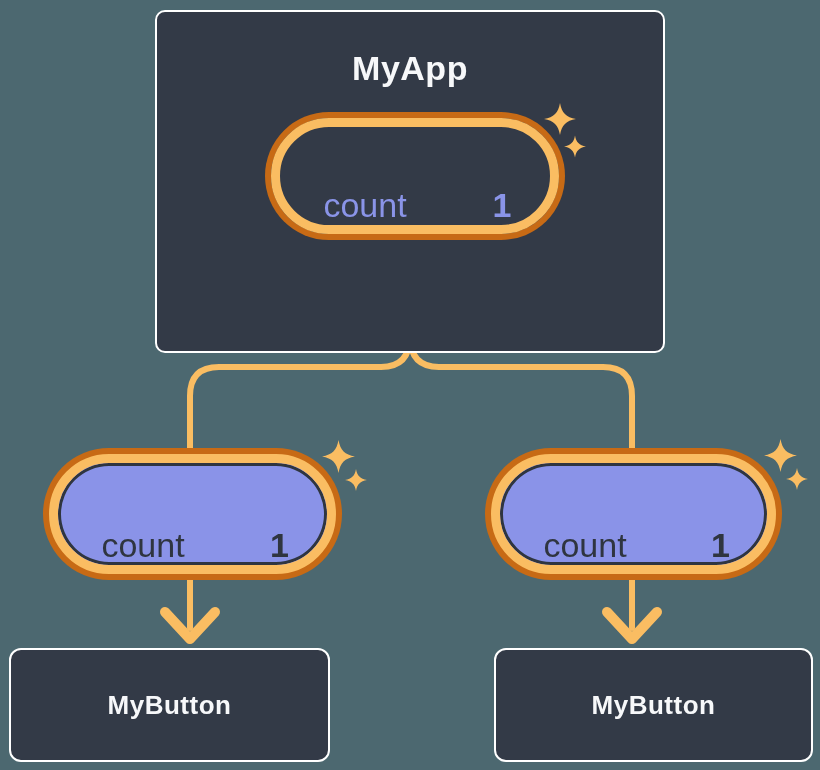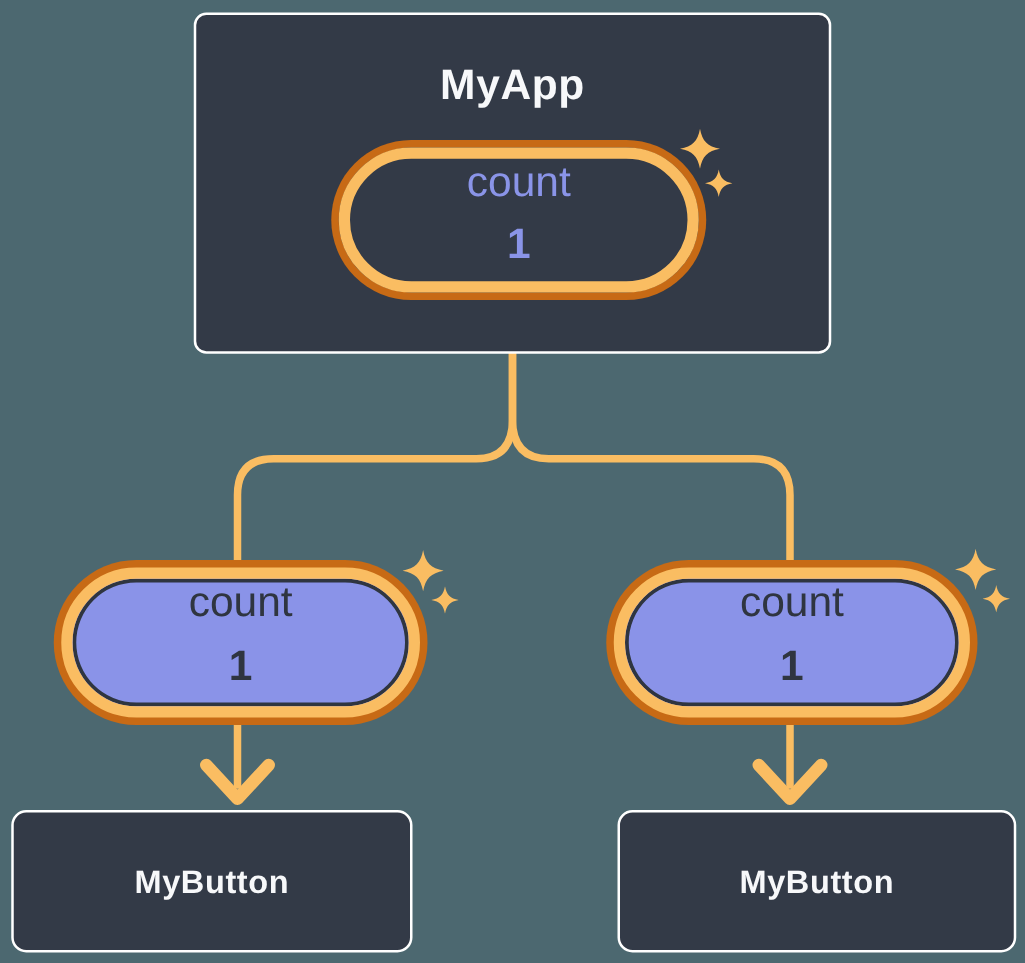--- a/index.html
+++ b/index.html
@@ -13,30 +13,30 @@
   .canvas{position:relative;width:820px;height:770px;background:var(--background);}
 
   svg.layer{position:absolute;left:0;top:0;width:820px;height:770px;pointer-events:none;}
   svg.connectors{z-index:1;}
   svg.sparkles{z-index:4;}
   .branch{fill:none;stroke:var(--accent-light);stroke-width:6;stroke-linecap:round;}
   .arrowhead{fill:none;stroke:var(--accent-light);stroke-width:10;stroke-linecap:round;stroke-linejoin:round;}
   .sparkle{fill:var(--accent-light);}
 
   .node{position:absolute;background:var(--node-fill);border:2px solid var(--node-border);z-index:2;}
-  .node-app{left:155px;top:10px;width:510px;height:273px;border-radius:10px;}
+  .node-app{left:155px;top:10px;width:510px;height:343px;border-radius:10px;}
   .node-title{margin-top:36px;text-align:center;font-size:34px;font-weight:600;
     color:var(--node-text);letter-spacing:0.5px;line-height:40px;}
   .node-button{display:flex;align-items:center;justify-content:center;border-radius:12px;
     font-size:26px;font-weight:600;color:var(--node-text);letter-spacing:0.5px;}
   .node-button-left{left:9px;top:648px;width:321px;height:114px;}
   .node-button-right{left:494px;top:648px;width:319px;height:114px;}
 
-  .pill{position:absolute;display:flex;align-items:center;z-index:3;
-    border:9px solid var(--accent-light);flex-direction:column;}
+  .pill{position:absolute;display:flex;align-items:flex-end;z-index:3;
+    border:9px solid var(--accent-light);}
   .pill-state{left:271px;top:118px;width:288px;height:116px;border-radius:58px;
     background:transparent;box-shadow:0 0 0 6px var(--accent-dark);}
   .pill-prop{width:287px;height:120px;border-radius:60px;background:var(--lavender);
     box-shadow:0 0 0 6px var(--accent-dark), inset 0 0 0 3px var(--ink);}
   .pill-prop-left{left:49px;top:454px;}
   .pill-prop-right{left:491px;top:454px;width:285px;}
 
   .pill-label-section{width:170px;display:flex;align-items:center;justify-content:center;}
   .pill-value-section{flex:1;display:flex;align-items:center;justify-content:center;}
   .pill-divider{width:4px;}

